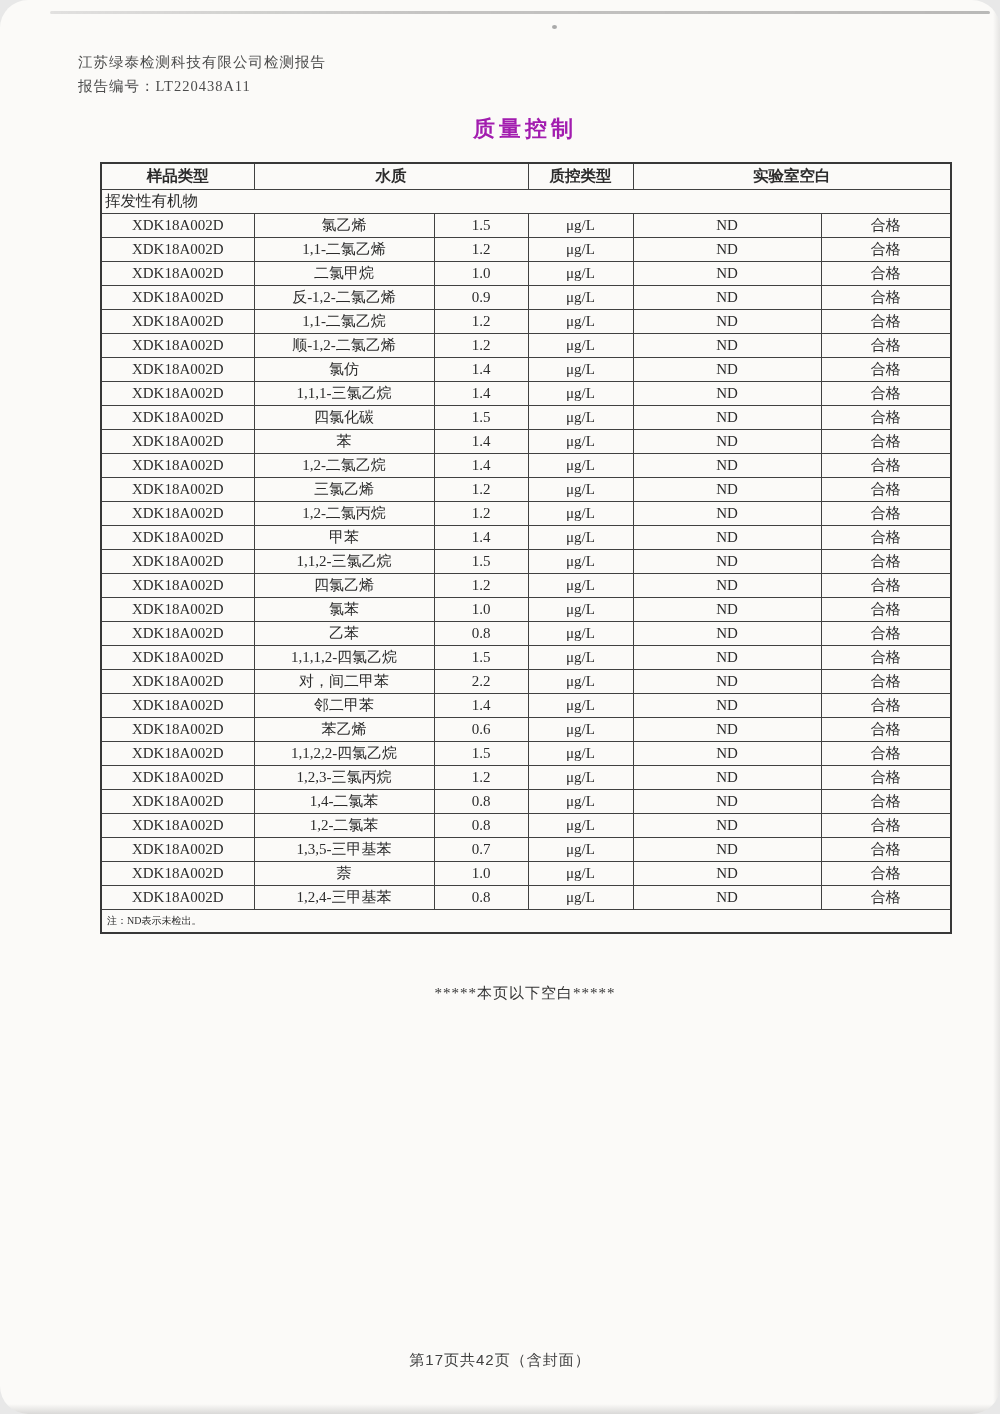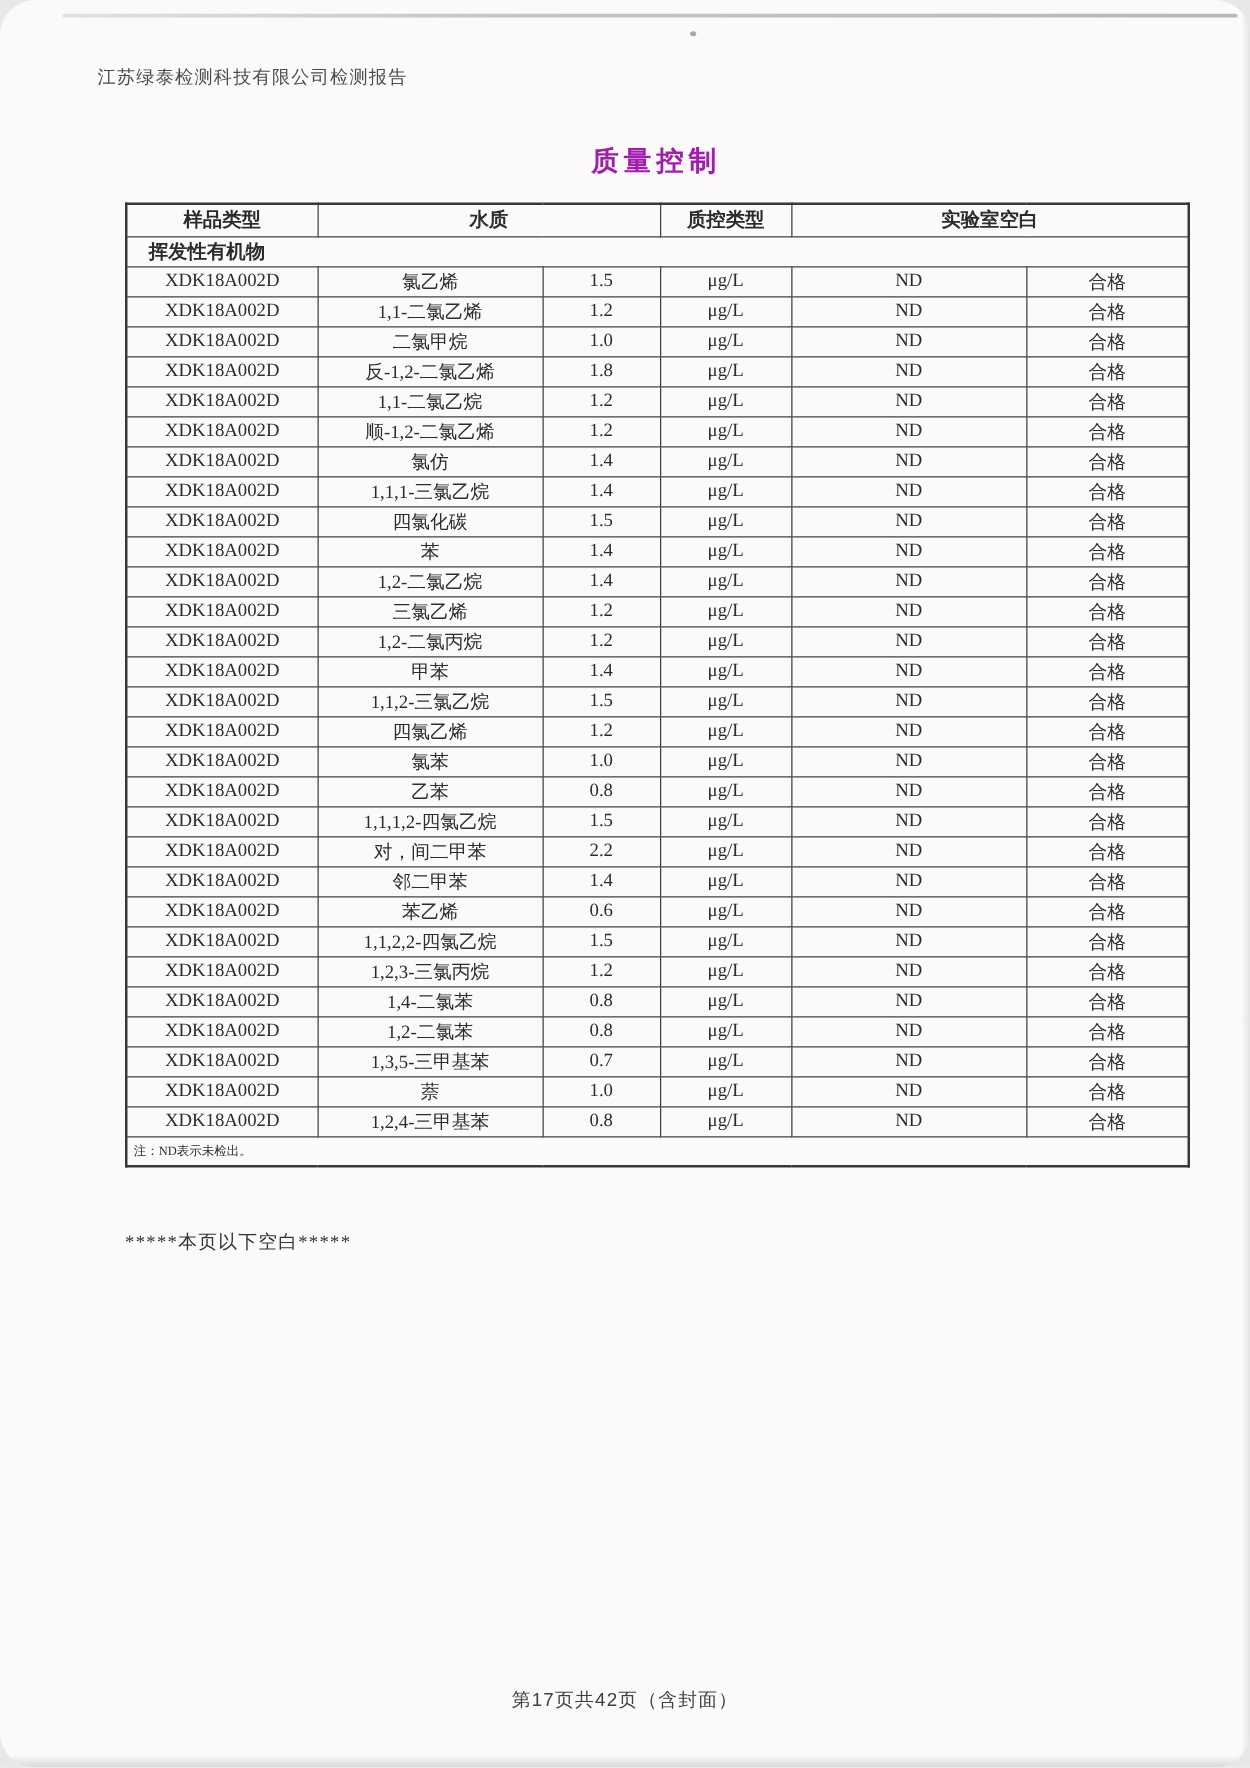--- a/index.html
+++ b/index.html
@@ -56,47 +56,48 @@
     vertical-align: middle;
     white-space: nowrap;
     overflow: hidden;
     padding: 0 2px;
     color: #2c2c2c;
   }
   .qc-table thead tr { height: 26px; }
   .qc-table thead th { font-weight: bold; font-size: 15.5px; }
   .qc-table tbody tr { height: 24px; }
   .qc-table .section-row td {
-    text-align: left; font-weight: bold; padding-left: 17px; font-size: 15.5px;
+    text-align: left; font-weight: normal; padding-left: 3px; font-size: 15.5px;
   }
   .qc-table .note-row td {
     text-align: left; padding-left: 5px; font-size: 10px;
   }
   .blank-note {
     position: absolute; left: 100px; top: 984px; width: 850px;
-    text-align: left; font-size: 15px; color: #333; letter-spacing: 1px;
+    text-align: center; font-size: 15px; color: #333; letter-spacing: 1px;
   }
   .page-footer {
     position: absolute; left: 0; top: 1351px; width: 1000px;
     text-align: center; font-size: 15px; color: #404040; letter-spacing: 1px;
     font-family: "Liberation Sans", "DejaVu Sans", sans-serif;
   }
 </style>
 </head>
 <body>
 
 <div class="page">
 
   <div class="scan-top-line"></div>
   <div class="scan-dot"></div>
   <div class="scan-bottom-shade"></div>
   <div class="scan-right-shade"></div>
 
   <div class="report-header">
     <div>江苏绿泰检测科技有限公司检测报告</div>
+    <div>报告编号：LT220438A11</div>
   </div>
 
   <div class="doc-title">质量控制</div>
 
   <table class="qc-table">
     <colgroup>
       <col style="width:153px">
         <col style="width:180px">
         <col style="width:94px">
       <col style="width:105px">
@@ -137,21 +138,21 @@
           <td>XDK18A002D</td>
           <td>二氯甲烷</td>
           <td>1.0</td>
           <td>μg/L</td>
           <td>ND</td>
           <td>合格</td>
         </tr>
         <tr>
           <td>XDK18A002D</td>
           <td>反-1,2-二氯乙烯</td>
-          <td>1.8</td>
+          <td>0.9</td>
           <td>μg/L</td>
           <td>ND</td>
           <td>合格</td>
         </tr>
         <tr>
           <td>XDK18A002D</td>
           <td>1,1-二氯乙烷</td>
           <td>1.2</td>
           <td>μg/L</td>
           <td>ND</td>

